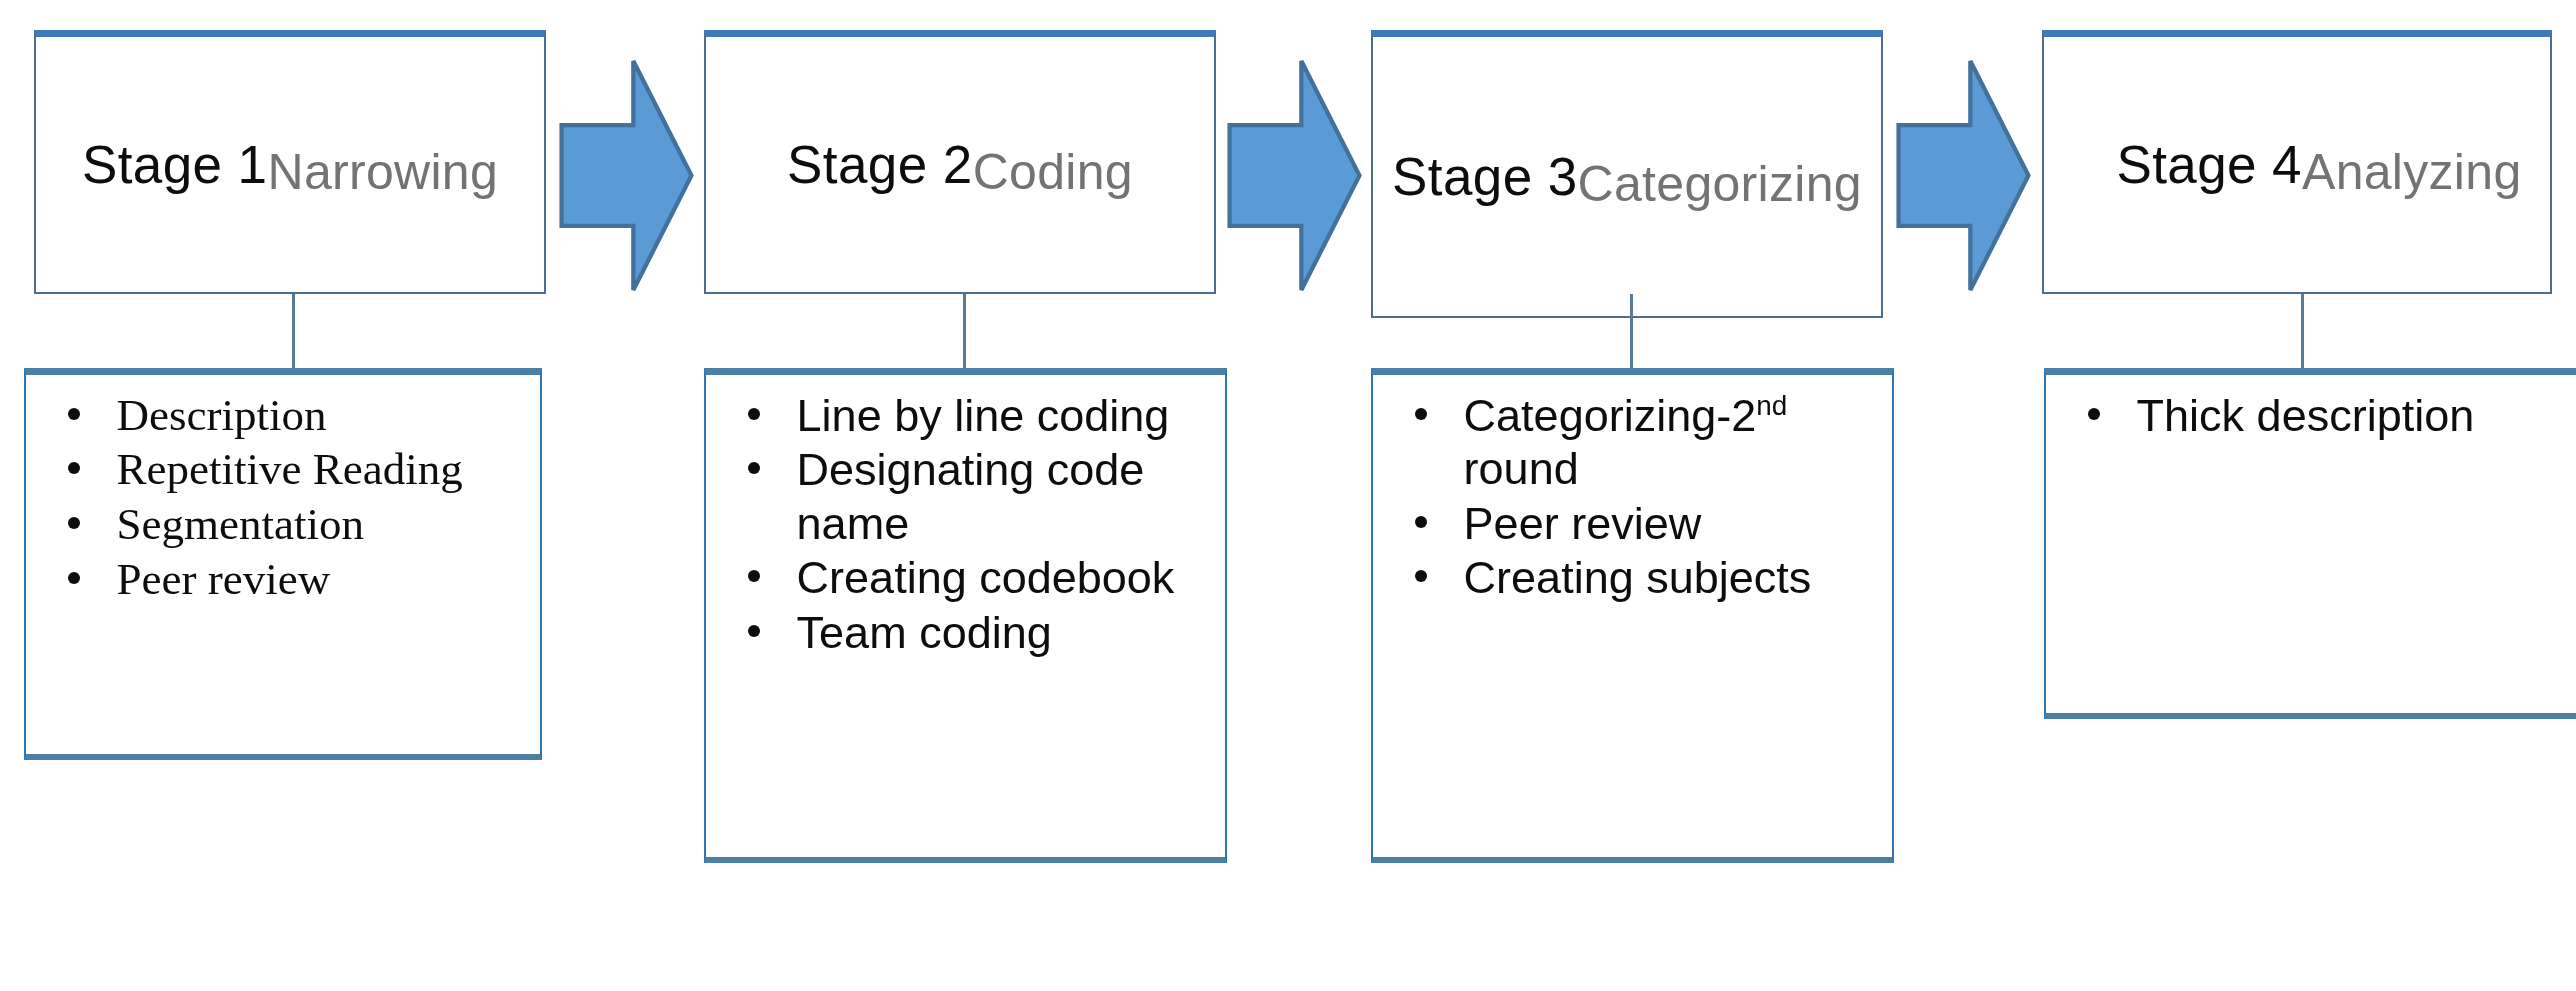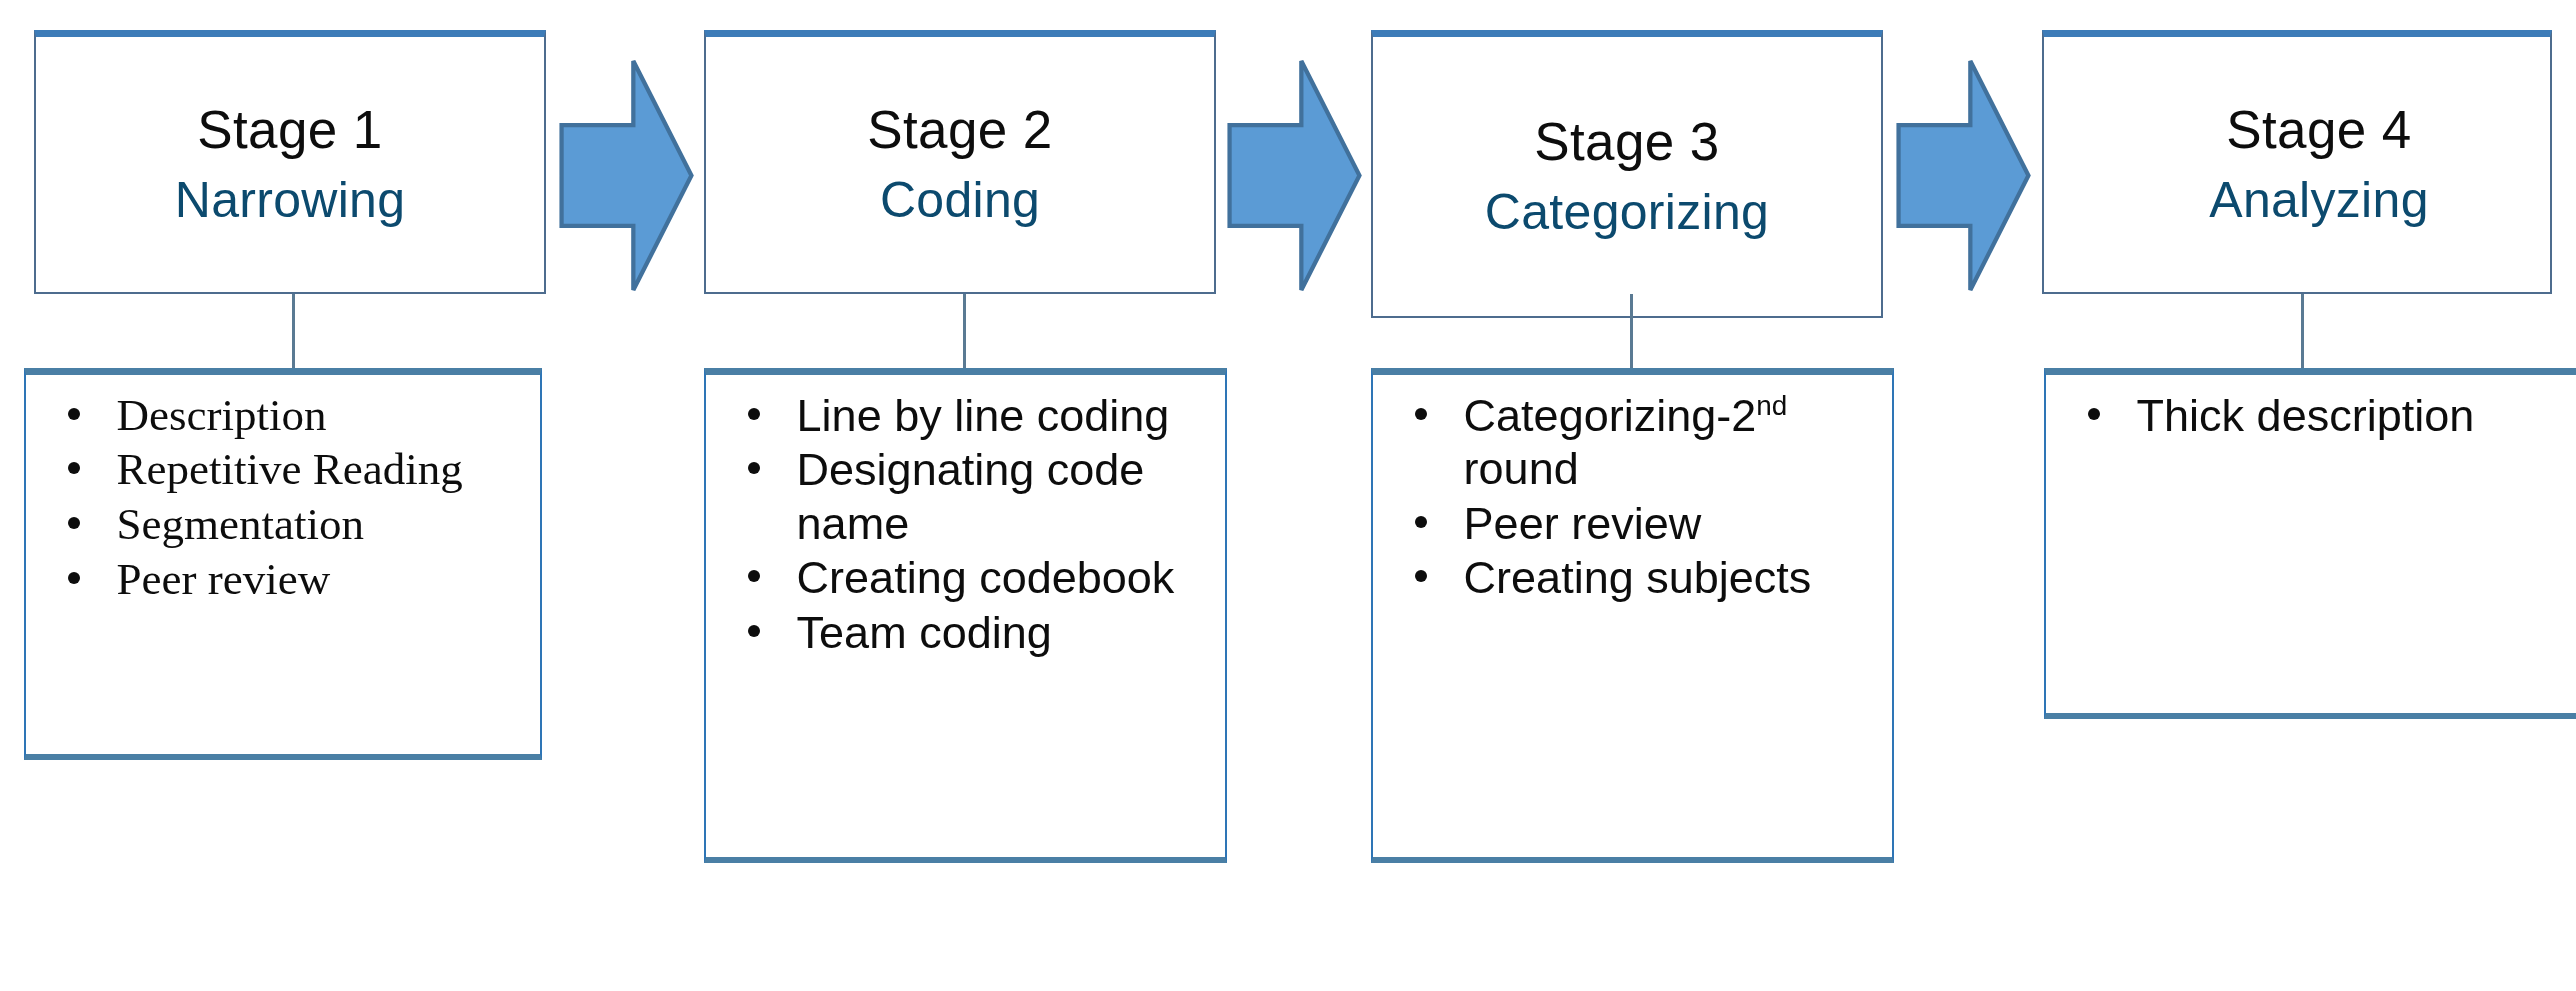--- a/index.html
+++ b/index.html
@@ -19,35 +19,35 @@
   }
 
   
   .stage-box {
     position: absolute;
     box-sizing: border-box;
     background: #ffffff;
     border: 2.6px solid #4d6c8e;
     border-top: 7.7px solid #3d7cb8;
     display: flex;
-    flex-direction: column;
+    flex-direction: row;
     align-items: center;
     justify-content: center;
   }
   .stage-title {
     font-size: 53px;
     line-height: 1.04;
     color: #0d0d0d;
     letter-spacing: 0.4px;
     white-space: nowrap;
   }
   .stage-sub {
     font-size: 50px;
     line-height: 1.06;
-    color: #0c4a6e;
+    color: #737373;
     letter-spacing: 0.3px;
     white-space: nowrap;
     margin-top: 16px;
   }
 
   
   .bullet-box {
     position: absolute;
     box-sizing: border-box;
     background: #ffffff;

